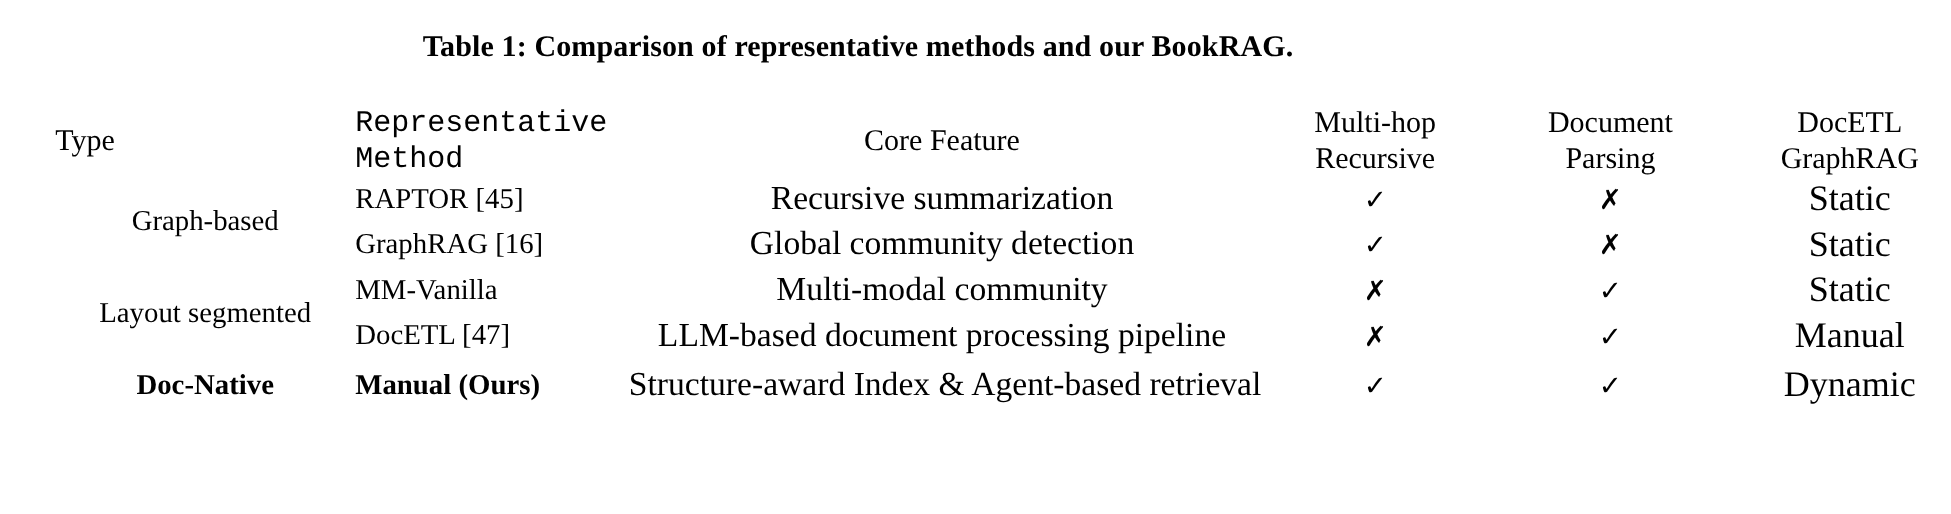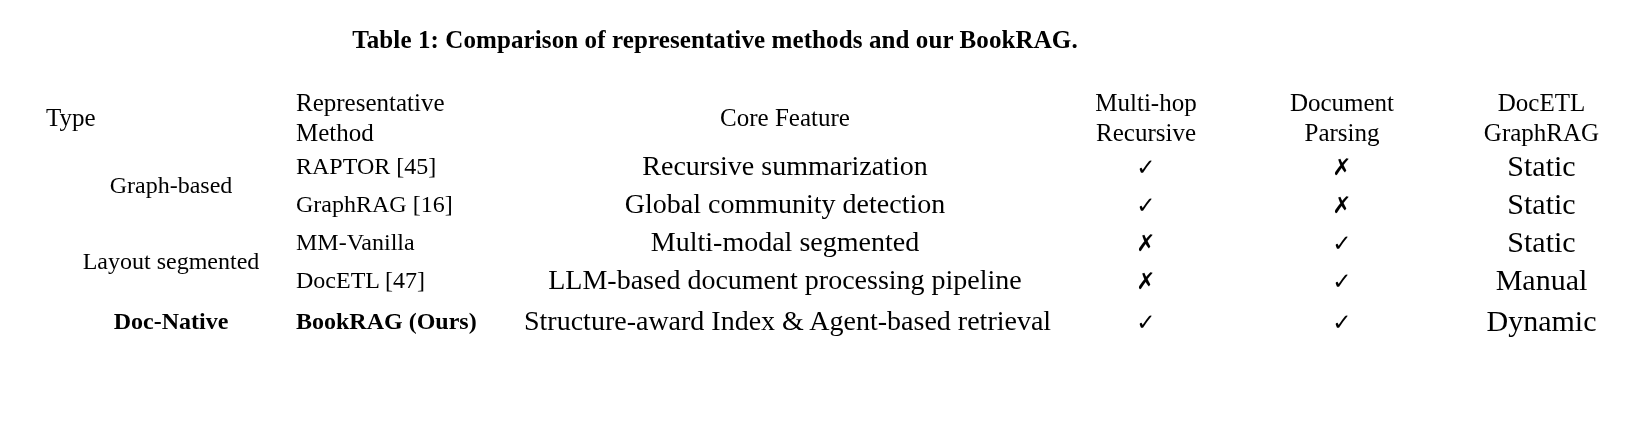--- a/index.html
+++ b/index.html
@@ -83,20 +83,21 @@
   }
   .hdr-type {
     text-align: left;
     padding-left: 20px;
     vertical-align: middle;
   }
   .hdr-method {
     text-align: left;
     padding-left: 15px;
     vertical-align: middle;
+    font-family: Liberation Mono, monospace;
   }
   .hdr-center {
     text-align: center;
     vertical-align: middle;
   }
   .hdr .l2 { display: block; }
 
   
   .c-type {
     text-align: center;
@@ -207,21 +208,21 @@
           </td>
           <td class="c-mark">
             <span class="mark">✗</span>
           </td>
           <td class="c-flow">Static</td>
         </tr>
 
         <tr class="datarow rule-thin-top">
           <td class="c-type" rowspan="2">Layout segmented</td>
           <td class="c-method">MM-Vanilla</td>
-          <td class="c-feature">Multi-modal segmented</td>
+          <td class="c-feature">Multi-modal community</td>
           <td class="c-mark">
             <span class="mark">✗</span>
           </td>
           <td class="c-mark">
             <span class="mark">✓</span>
           </td>
           <td class="c-flow">Static</td>
         </tr>
         <tr class="datarow">
           <td class="c-method">DocETL [47]</td>
@@ -230,21 +231,21 @@
             <span class="mark">✗</span>
           </td>
           <td class="c-mark">
             <span class="mark">✓</span>
           </td>
           <td class="c-flow">Manual</td>
         </tr>
 
         <tr class="lastrow rule-thin-top rule-thick-bot">
           <td class="c-type">Doc-Native</td>
-          <td class="c-method">BookRAG (Ours)</td>
+          <td class="c-method">Manual (Ours)</td>
           <td class="c-feature">Structure-award Index &amp; Agent-based retrieval</td>
           <td class="c-mark">
             <span class="mark">✓</span>
           </td>
           <td class="c-mark">
             <span class="mark">✓</span>
           </td>
           <td class="c-flow">Dynamic</td>
         </tr>
 

